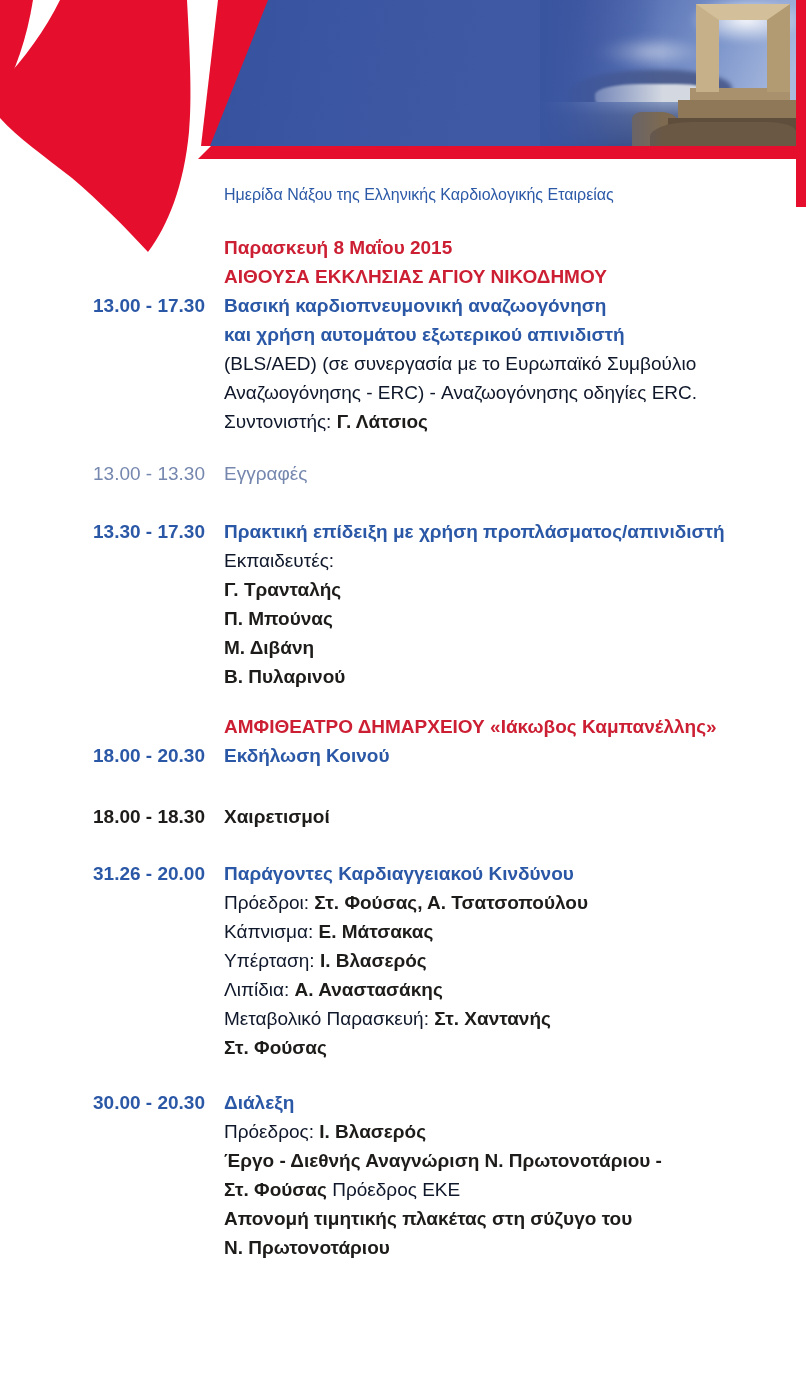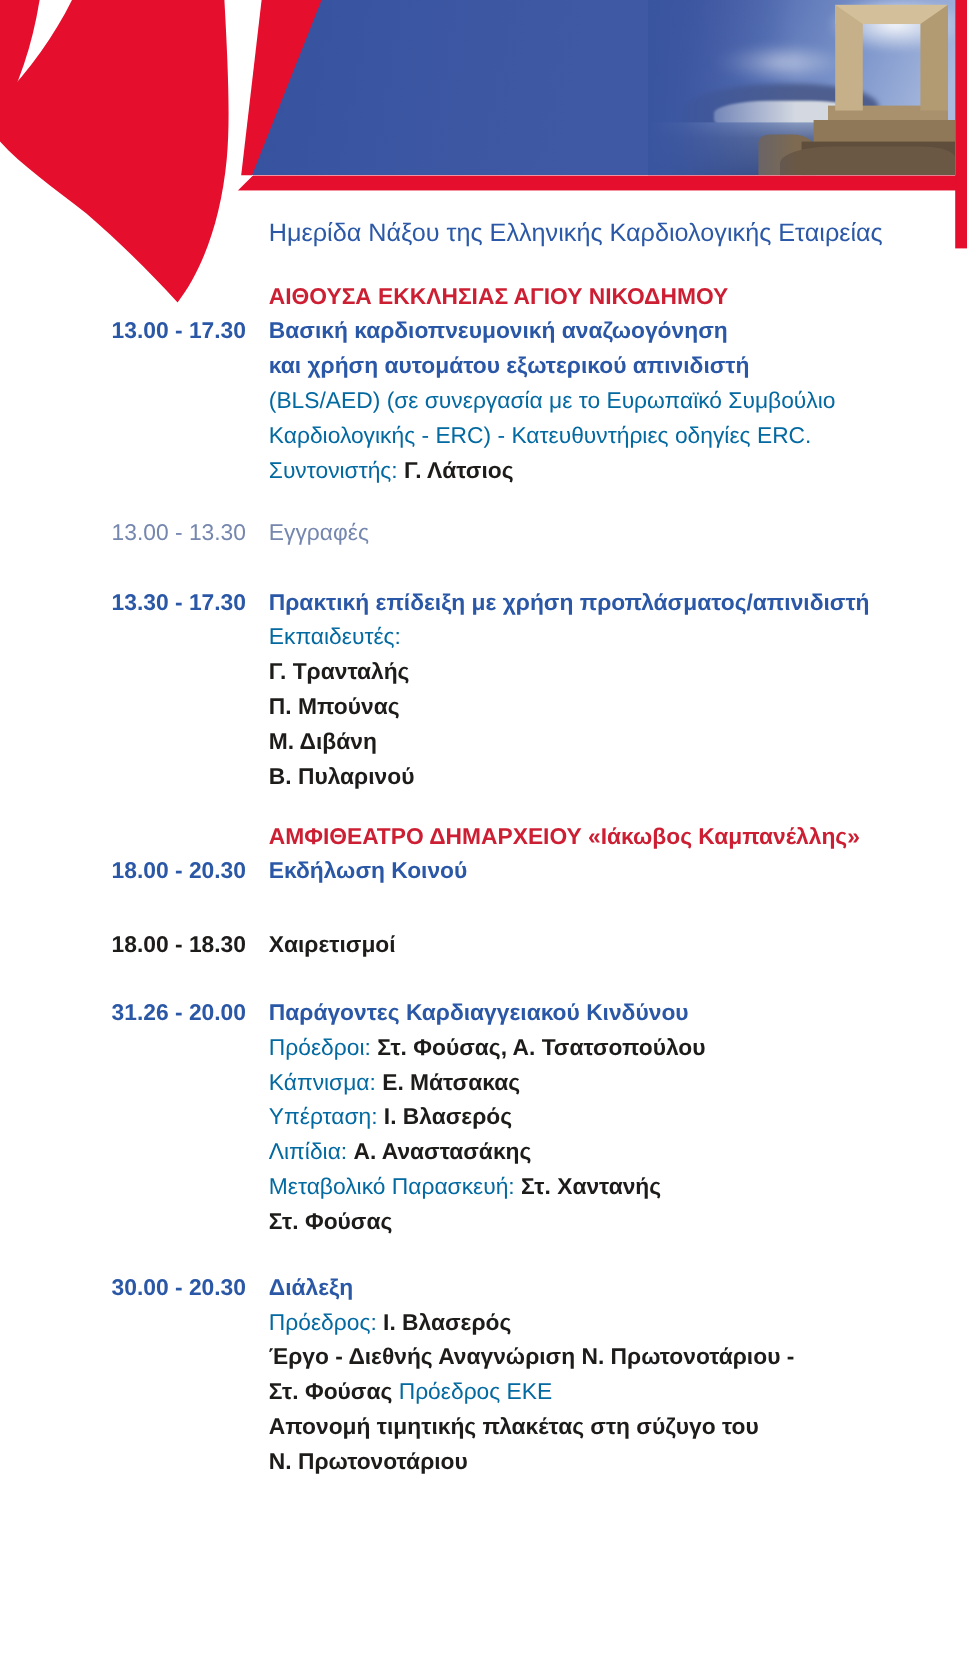--- a/index.html
+++ b/index.html
@@ -37,35 +37,35 @@
   .photo .blend{position:absolute;left:0;top:0;right:0;bottom:0;
         background:linear-gradient(90deg,#3a55a0 0%,rgba(58,85,160,.85) 12%,rgba(58,85,160,0) 48%);}
   .redband{position:absolute;left:198px;top:146px;width:608px;height:13px;background:#e60e2d;
         clip-path:polygon(13px 0,100% 0,100% 100%,0 100%);}
   .redstrip{position:absolute;left:796px;top:0;width:10px;height:207px;background:#e60e2d;}
   .ribbon{position:absolute;left:0;top:0;}
 
   
   .content{position:absolute;left:93px;top:180px;width:700px;font-size:19px;line-height:29px;
            white-space:nowrap;color:#1d1c1a;}
-  .title{margin-left:131px;margin-bottom:24px;font-size:21px;color:#2c59a7;}
+  .title{margin-left:131px;margin-bottom:24px;font-size:16px;color:#2c59a7;}
   .row{display:flex;}
   .time{width:131px;flex:0 0 131px;}
   .body{flex:1;}
   .r0,.r1{margin-top:0;}
   .r2{margin-top:23px;}
   .r3{margin-top:29px;justify-content:center;}
   .r4{margin-top:21px;justify-content:center;}
   .r5{margin-top:0;}
   .r6{margin-top:32px;}
   .r7{margin-top:28px;}
   .r8{margin-top:26px;}
   .s-red{color:#cd1f33;font-weight:bold;}
   .s-blue{color:#2b58a6;font-weight:bold;}
-  .s-gray{color:#0369a1;font-weight:normal;}
+  .s-gray{color:#0f172a;font-weight:normal;}
   .s-black{color:#1d1c1a;font-weight:bold;}
   .s-light{color:#7587ae;font-weight:normal;}
 </style>
 </head>
 <body>
 
 <div class="page">
 
   <div class="hdr">
     <div class="blueband"></div>
@@ -101,30 +101,31 @@
       <path fill="#e60e2d" d="M218,0 H268 L210,146 L201,146 Z"></path>
     </svg>
   </div>
 
   <div class="content">
     <div class="title">Ημερίδα Νάξου της Ελληνικής Καρδιολογικής Εταιρείας</div>
     <div id="rows">
         <div class="row r0">
           <div class="time"></div>
           <div class="body">
+            <div class="line"><span class="s-red">Παρασκευή 8 Μαΐου 2015</span></div>
             <div class="line"><span class="s-red">ΑΙΘΟΥΣΑ ΕΚΚΛΗΣΙΑΣ ΑΓΙΟΥ ΝΙΚΟΔΗΜΟΥ</span></div>
           </div>
         </div>
         <div class="row r1">
           <div class="time s-blue">13.00 - 17.30</div>
           <div class="body">
             <div class="line"><span class="s-blue">Βασική καρδιοπνευμονική αναζωογόνηση</span></div>
             <div class="line"><span class="s-blue">και χρήση αυτομάτου εξωτερικού απινιδιστή</span></div>
             <div class="line"><span class="s-gray">(BLS/AED) (σε συνεργασία με το Ευρωπαϊκό Συμβούλιο</span></div>
-            <div class="line"><span class="s-gray">Καρδιολογικής - ERC) - Κατευθυντήριες οδηγίες ERC.</span></div>
+            <div class="line"><span class="s-gray">Αναζωογόνησης - ERC) - Αναζωογόνησης οδηγίες ERC.</span></div>
             <div class="line"><span class="s-gray">Συντονιστής: </span><span class="s-black">Γ. Λάτσιος</span></div>
           </div>
         </div>
         <div class="row r2">
           <div class="time s-light">13.00 - 13.30</div>
           <div class="body">
             <div class="line"><span class="s-light">Εγγραφές</span></div>
           </div>
         </div>
         <div class="row r3">

